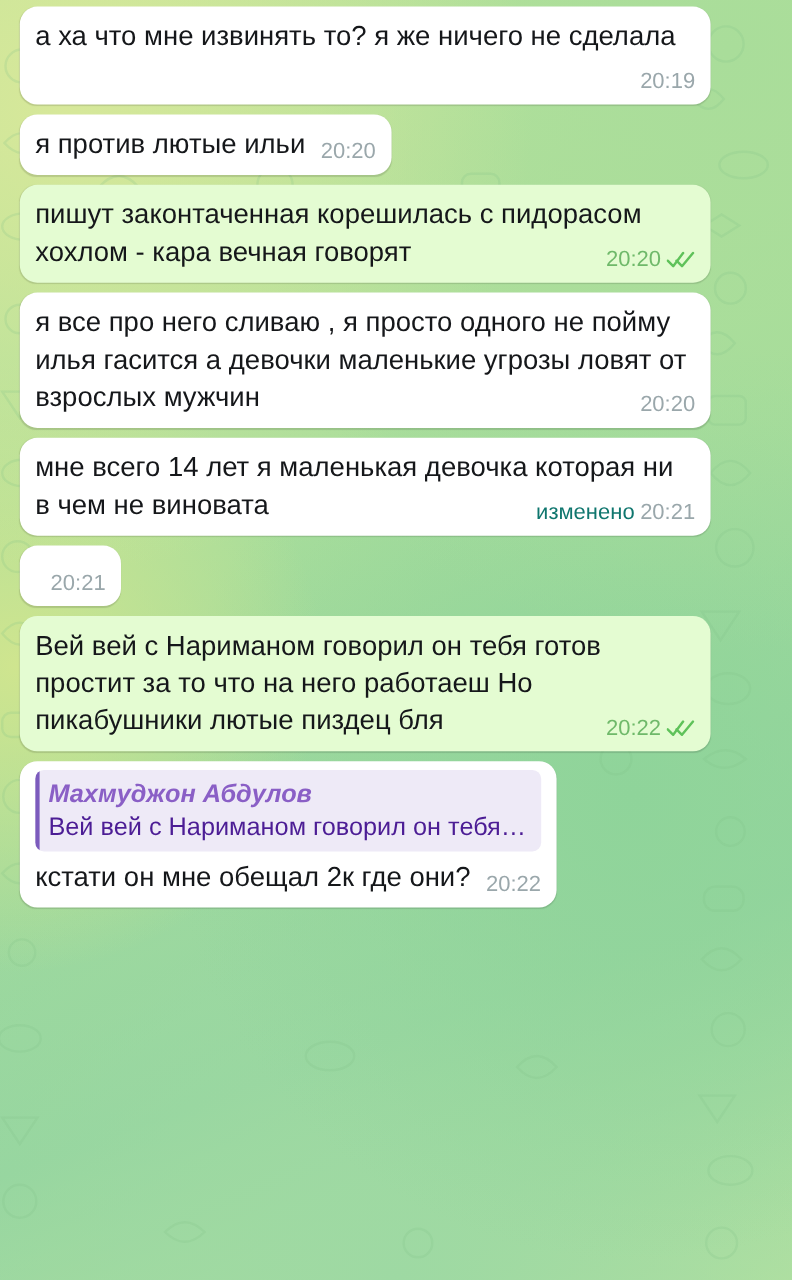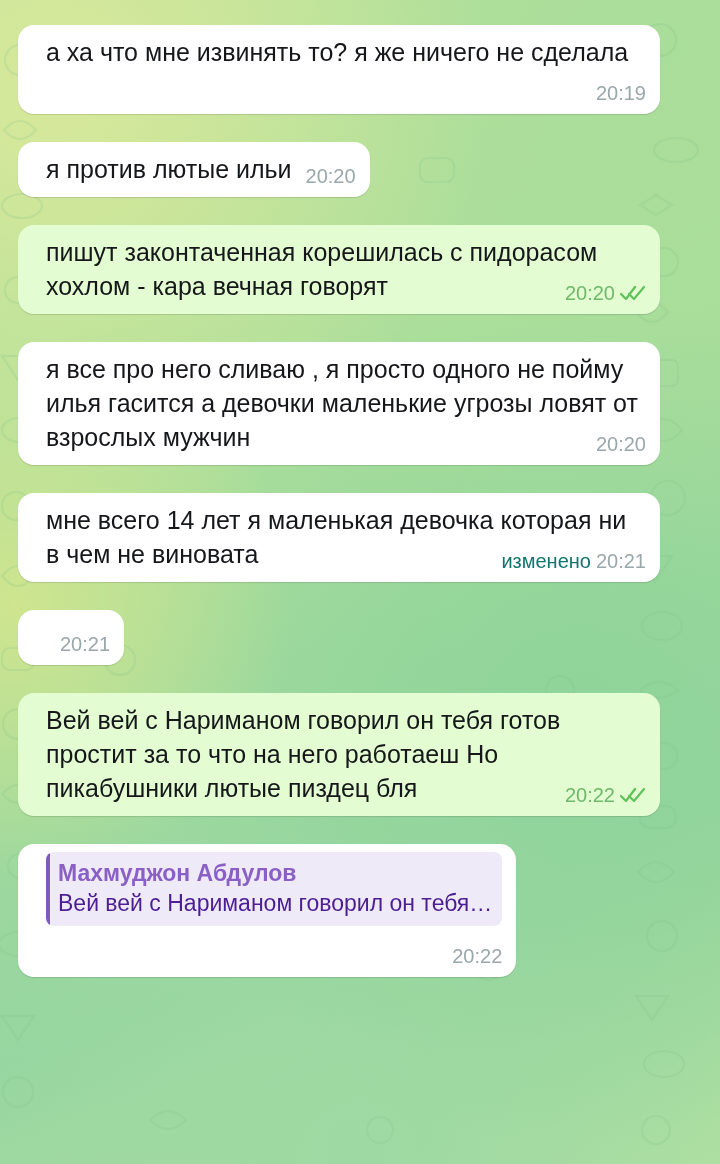--- a/index.html
+++ b/index.html
@@ -47,27 +47,26 @@
   }
 
   .row { display: flex; width: 100%; }
   .row.in  { justify-content: flex-start; }
   .row.out { justify-content: flex-start; }
 
   .bubble {
     position: relative;
     max-width: 600px;
     border-radius: 16px;
-    padding: 10px 14px 9px 28px;
+    padding: 10px 14px 9px 14px;
     box-shadow: 0 1px 1px rgba(0,0,0,0.13);
     font-size: 25px;
     line-height: 34px;
     color: #15171a;
     word-wrap: break-word;
-    margin-top: 19px;
   }
   .bubble.in  { background: #ffffff; border-top-left-radius: 16px; }
   .bubble.out { background: #e4fcd2; }
 
   .bubble .text { display: inline; }
 
   .meta {
     float: right;
     display: inline-flex;
     align-items: center;
@@ -105,20 +104,21 @@
     position: absolute;
     left: 0; top: 0; bottom: 0;
     width: 4px;
     background: #7c5bbd;
   }
   .reply-name {
     color: #8a5fc6;
     font-size: 23px;
     line-height: 30px;
     font-weight: bold;
+    font-style: italic;
   }
   .reply-text {
     color: #4c1d95;
     font-size: 23px;
     line-height: 30px;
     white-space: nowrap;
     overflow: hidden;
     text-overflow: ellipsis;
   }
 </style>
@@ -256,19 +256,20 @@
       </span>
     </div>
   </div>
 
   <div class="row in">
     <div class="bubble in bubble-with-reply" style="max-width:600px;">
       <div class="reply">
         <div class="reply-name">Махмуджон Абдулов</div>
         <div class="reply-text">Вей вей с Нариманом говорил он тебя…</div>
       </div>
+      <span class="text">кстати он мне обещал 2к где они?</span>
       <span class="meta">
         <span>20:22</span>
       </span>
     </div>
   </div>
 
 </div>
 
 </body></html>

